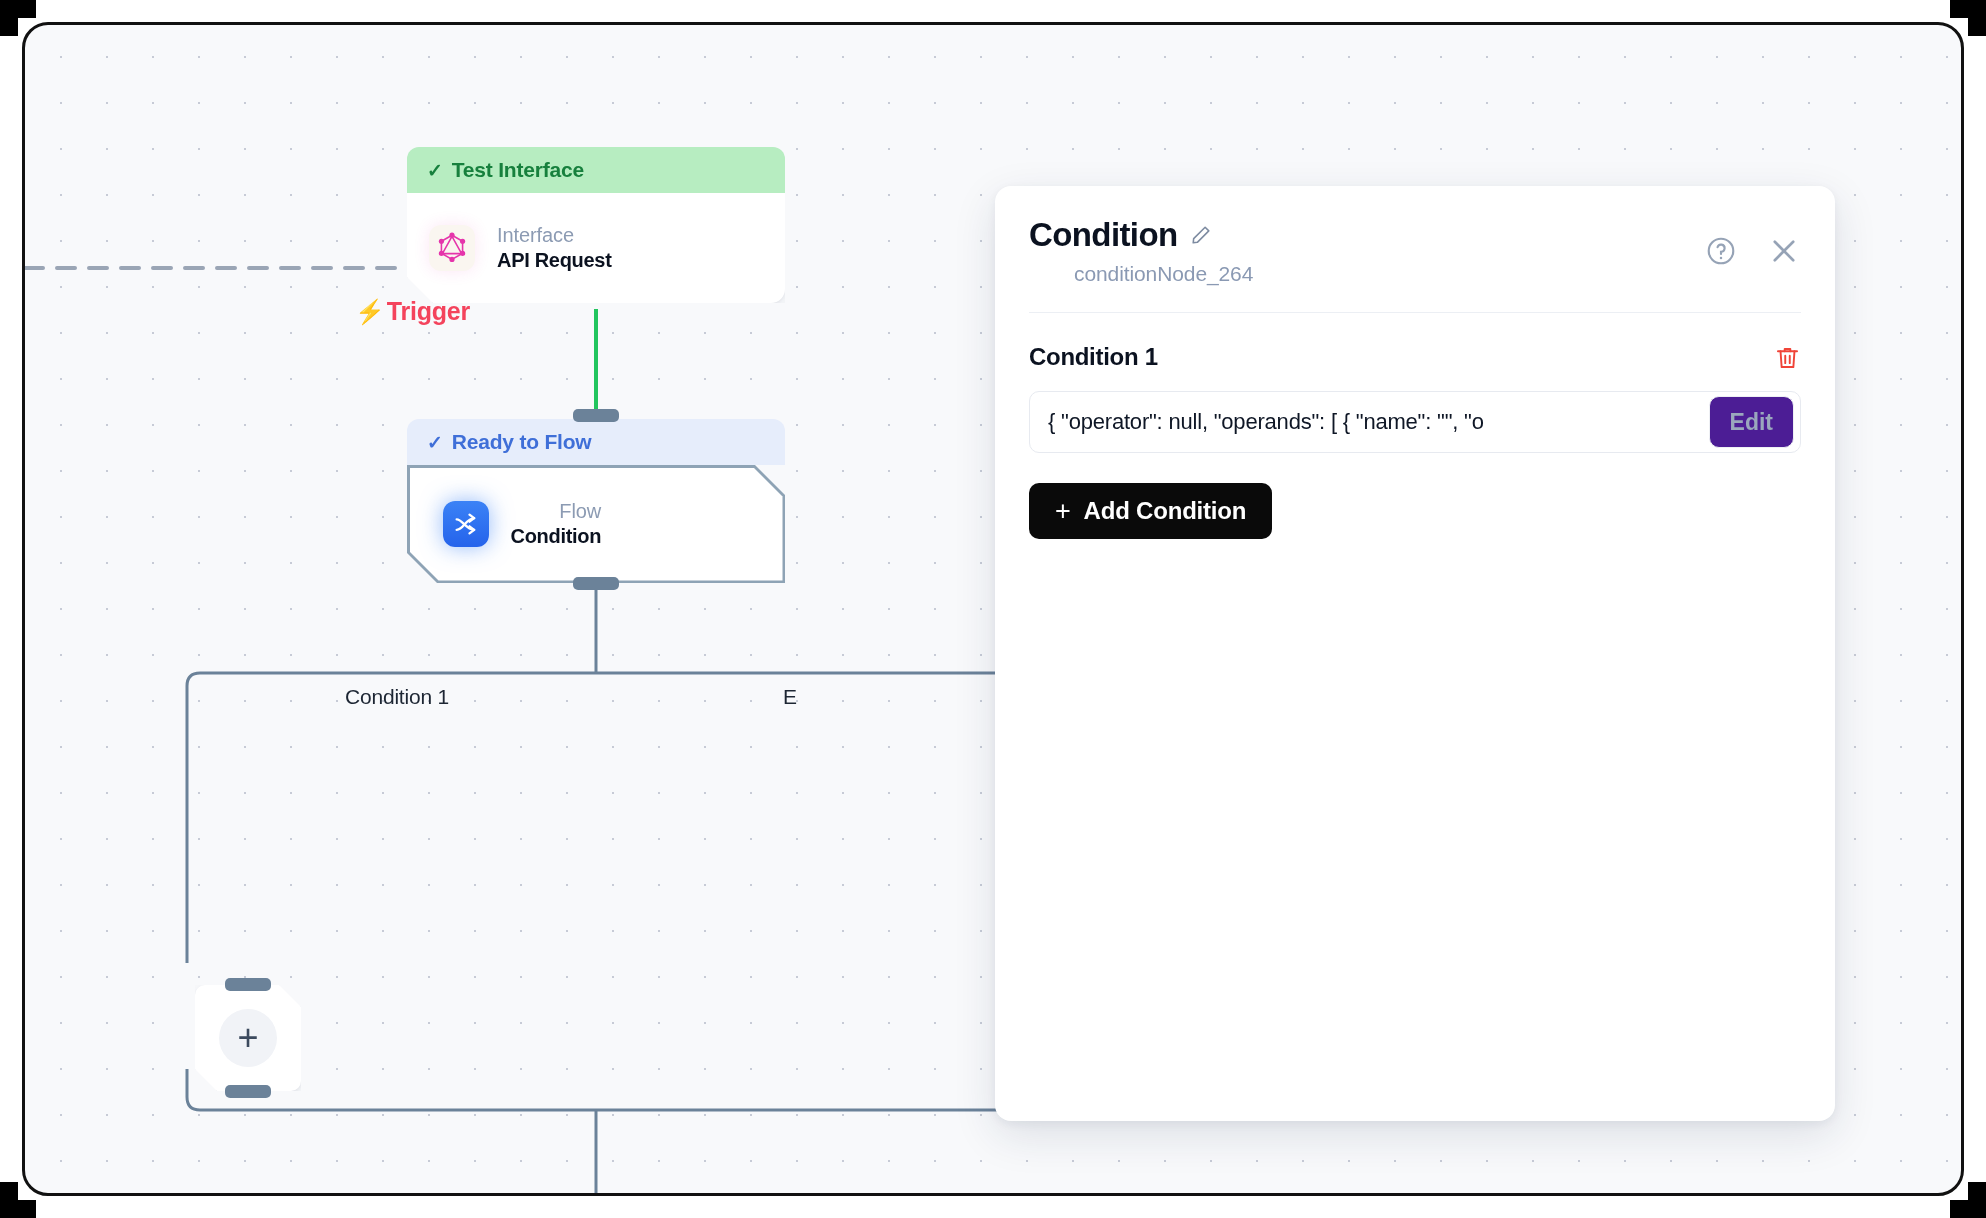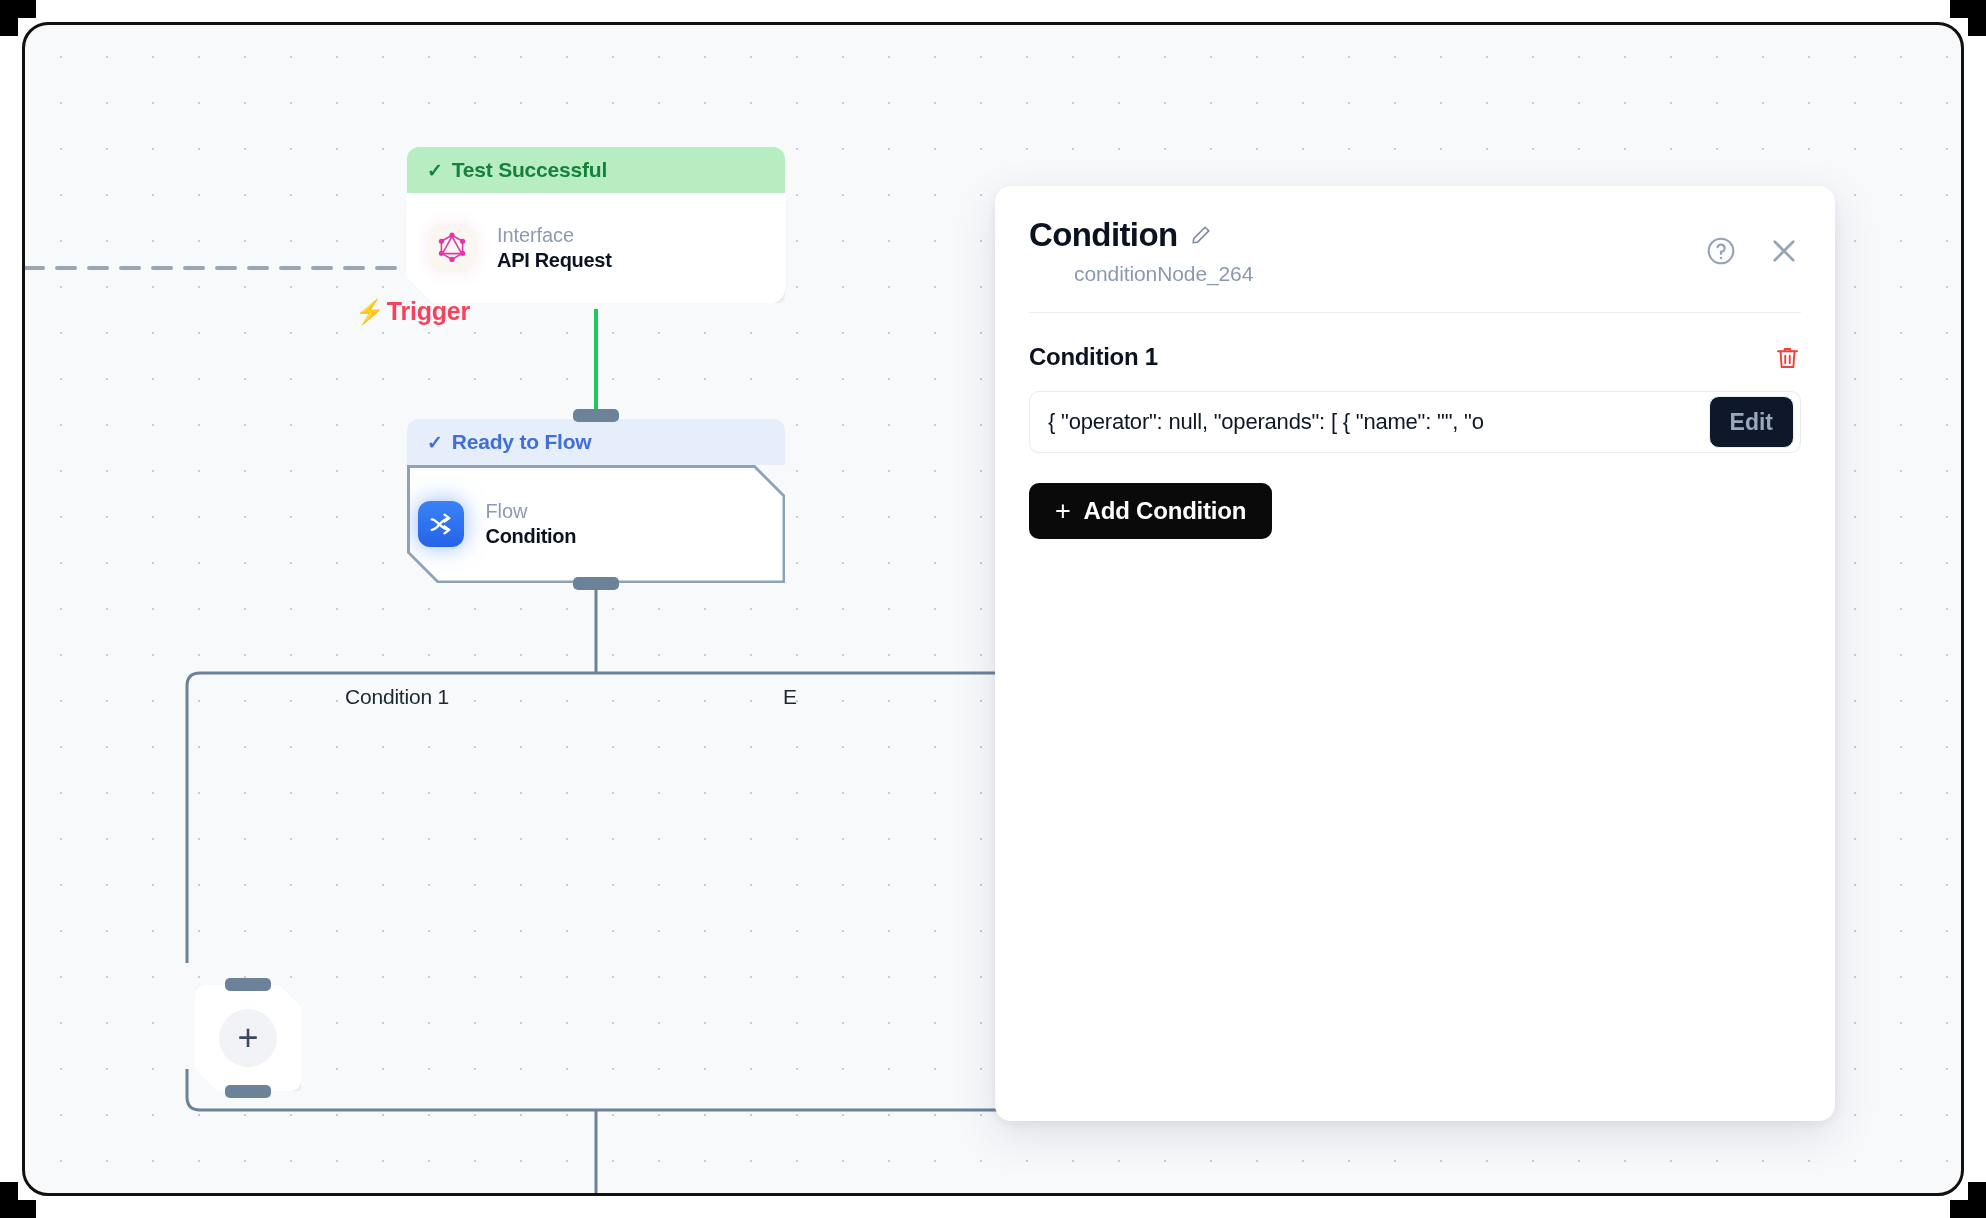--- a/index.html
+++ b/index.html
@@ -101,21 +101,21 @@
   #node-cond .banner { border-radius: 12px 12px 0 0; }
   #node-cond .card-wrap {
     position: relative; height: 118px;
     background: #8ea3b5;
     clip-path: polygon(0 0, calc(100% - 30px) 0, 100% 30px, 100% 100%, 30px 100%, 0 calc(100% - 30px));
   }
   #node-cond .card-inner {
     position: absolute; inset: 2.5px;
     background: #ffffff;
     clip-path: polygon(0 0, calc(100% - 29px) 0, 100% 29px, 100% 100%, 29px 100%, 0 calc(100% - 29px));
-    display: flex; align-items: center; gap: 22px; padding: 0 8px;
+    display: flex; align-items: center; gap: 22px; padding: 0 33px; text-align: right;
   }
 
   
   #node-plus { left: 170px; top: 960px; width: 106px; height: 106px; z-index: 5; }
   #node-plus .plus-card {
     width: 106px; height: 106px; background: #ffffff;
     border-radius: 10px;
     box-shadow: 0 5px 16px rgba(24,39,75,0.08), 0 1px 3px rgba(24,39,75,0.06);
     clip-path: polygon(0 0, calc(100% - 22px) 0, 100% 22px, 100% 100%, 22px 100%, 0 calc(100% - 22px));
     display: flex; align-items: center; justify-content: center;
@@ -160,21 +160,21 @@
     background: #ffffff; display: flex; align-items: center;
     padding: 0 18px; overflow: hidden;
   }
   #cond-input-value {
     font-size: 22px; color: #0f1726; letter-spacing: -0.2px;
     white-space: nowrap; overflow: hidden; flex: 1;
   }
   #cond-edit-btn {
     position: absolute; right: 6px; top: 4px;
     height: 52px; padding: 0 20px;
-    background: #0f172a; border: 1px solid #eef0f4; border-radius: 10px;
+    background: #4c1d95; border: 1px solid #eef0f4; border-radius: 10px;
     box-shadow: -6px 0 12px rgba(255,255,255,0.95);
     display: flex; align-items: center;
     font-size: 23px; font-weight: 600; color: #9aa7bd; cursor: pointer;
   }
 
   #add-cond-btn {
     margin-top: 30px; height: 56px; padding: 0 26px;
     background: #0a0a0a; color: #ffffff; border: none; border-radius: 10px;
     display: inline-flex; align-items: center; gap: 13px;
     font-size: 24px; font-weight: 700; letter-spacing: -0.2px;
@@ -225,21 +225,21 @@
     </svg>
 
     <div id="trigger-label">
       <span class="bolt">⚡</span>
       <span>Trigger</span>
     </div>
 
     <div class="node" id="node-api">
       <div class="banner success">
         <span class="chk">✓</span>
-        <span>Test Successful</span>
+        <span>Test Interface</span>
       </div>
       <div class="card">
         <div class="icon-box graphql">
           <svg width="30" height="32" viewBox="0 0 24 26" fill="none">
             <g stroke="#e535ab" stroke-width="1.3">
               <path d="M12 2.6 L20.6 7.5 L20.6 17.3 L12 22.2 L3.4 17.3 L3.4 7.5 Z"></path>
               <path d="M12 3.6 L4.2 17.6 L19.8 17.6 Z"></path>
             </g>
             <g fill="#e535ab">
               <circle cx="12" cy="2.6" r="2.1"></circle>

